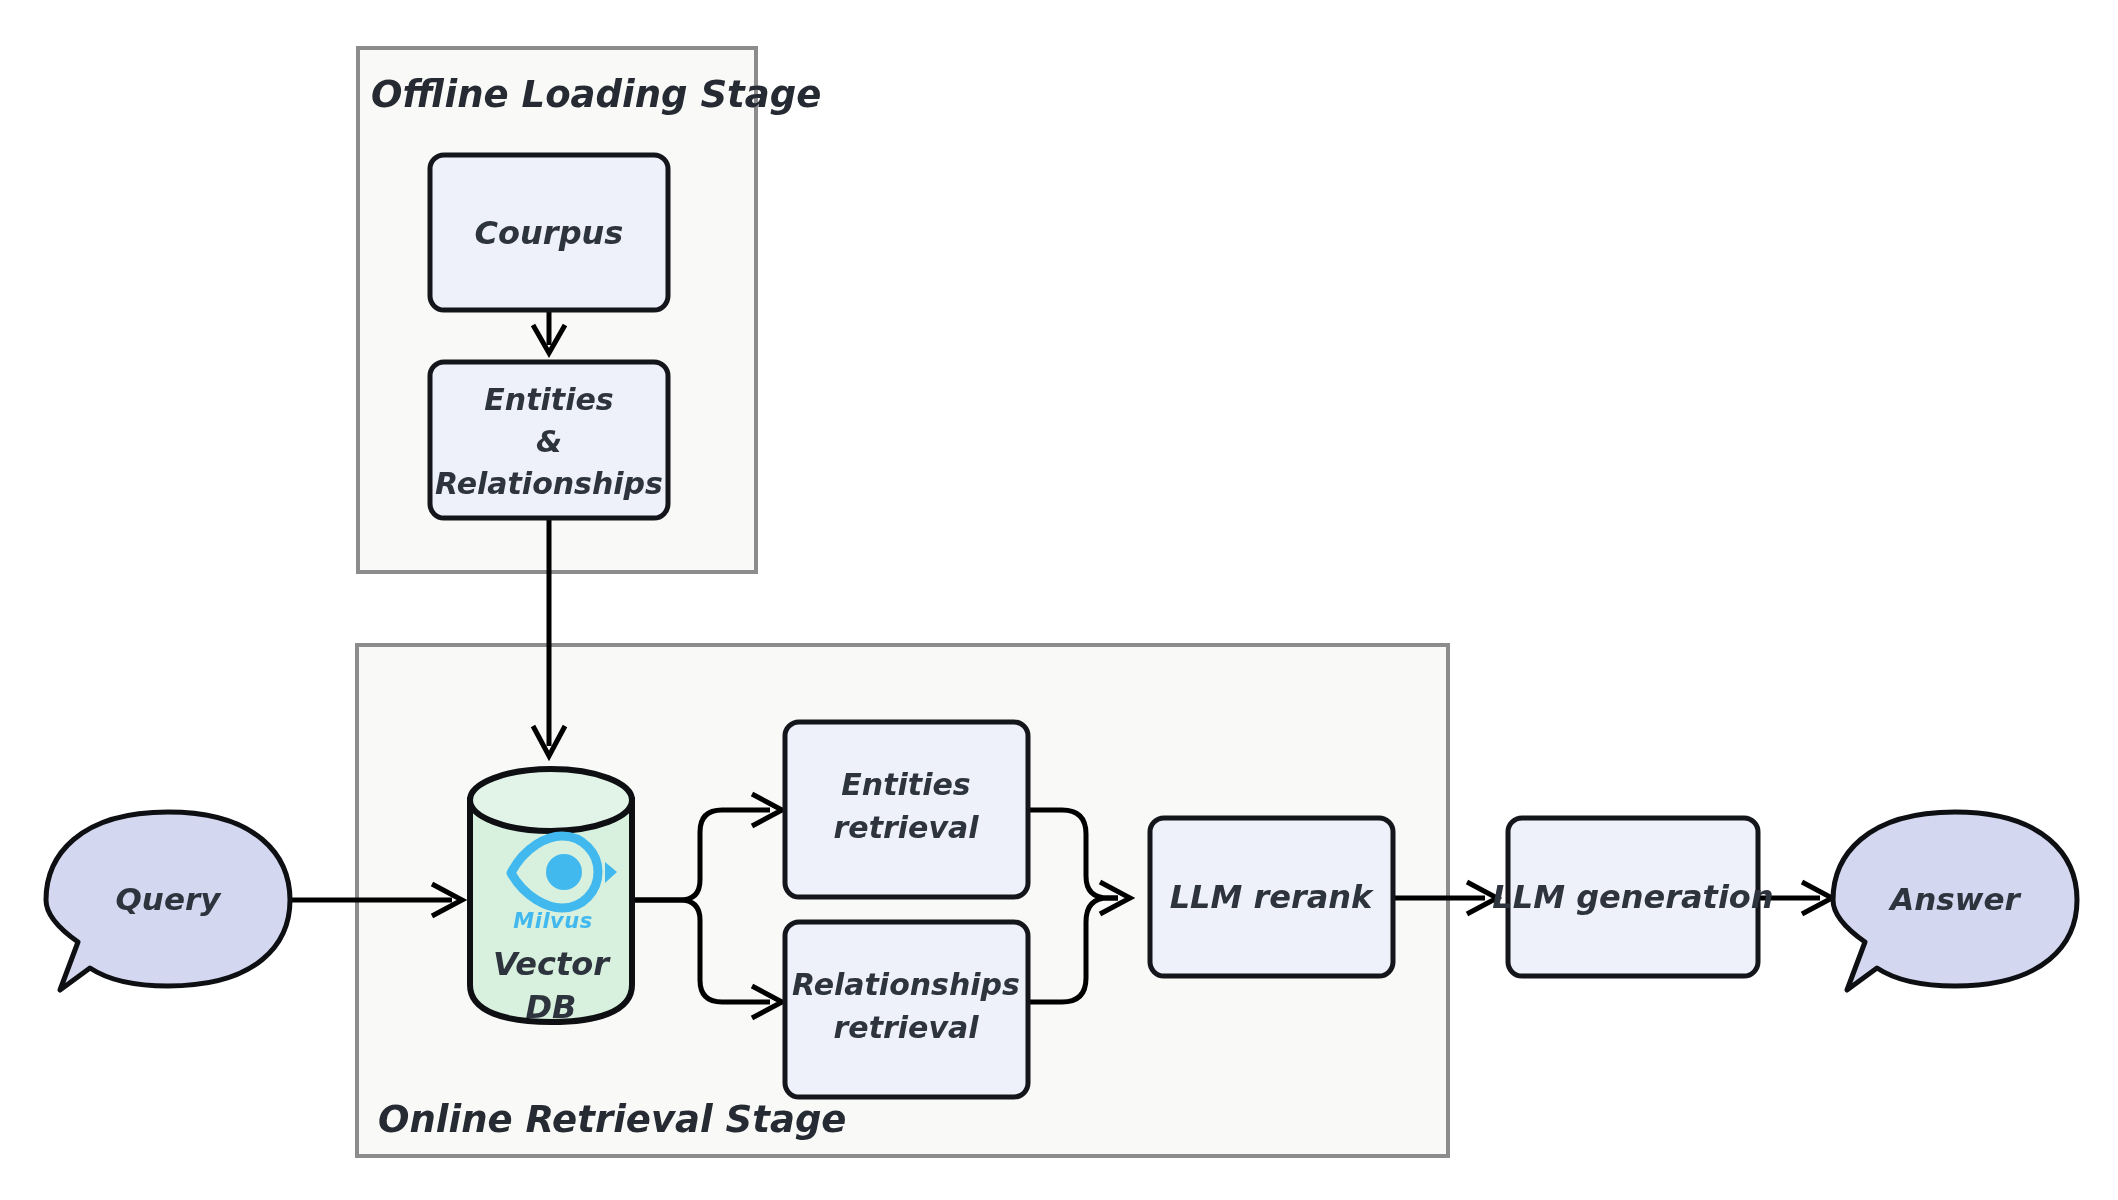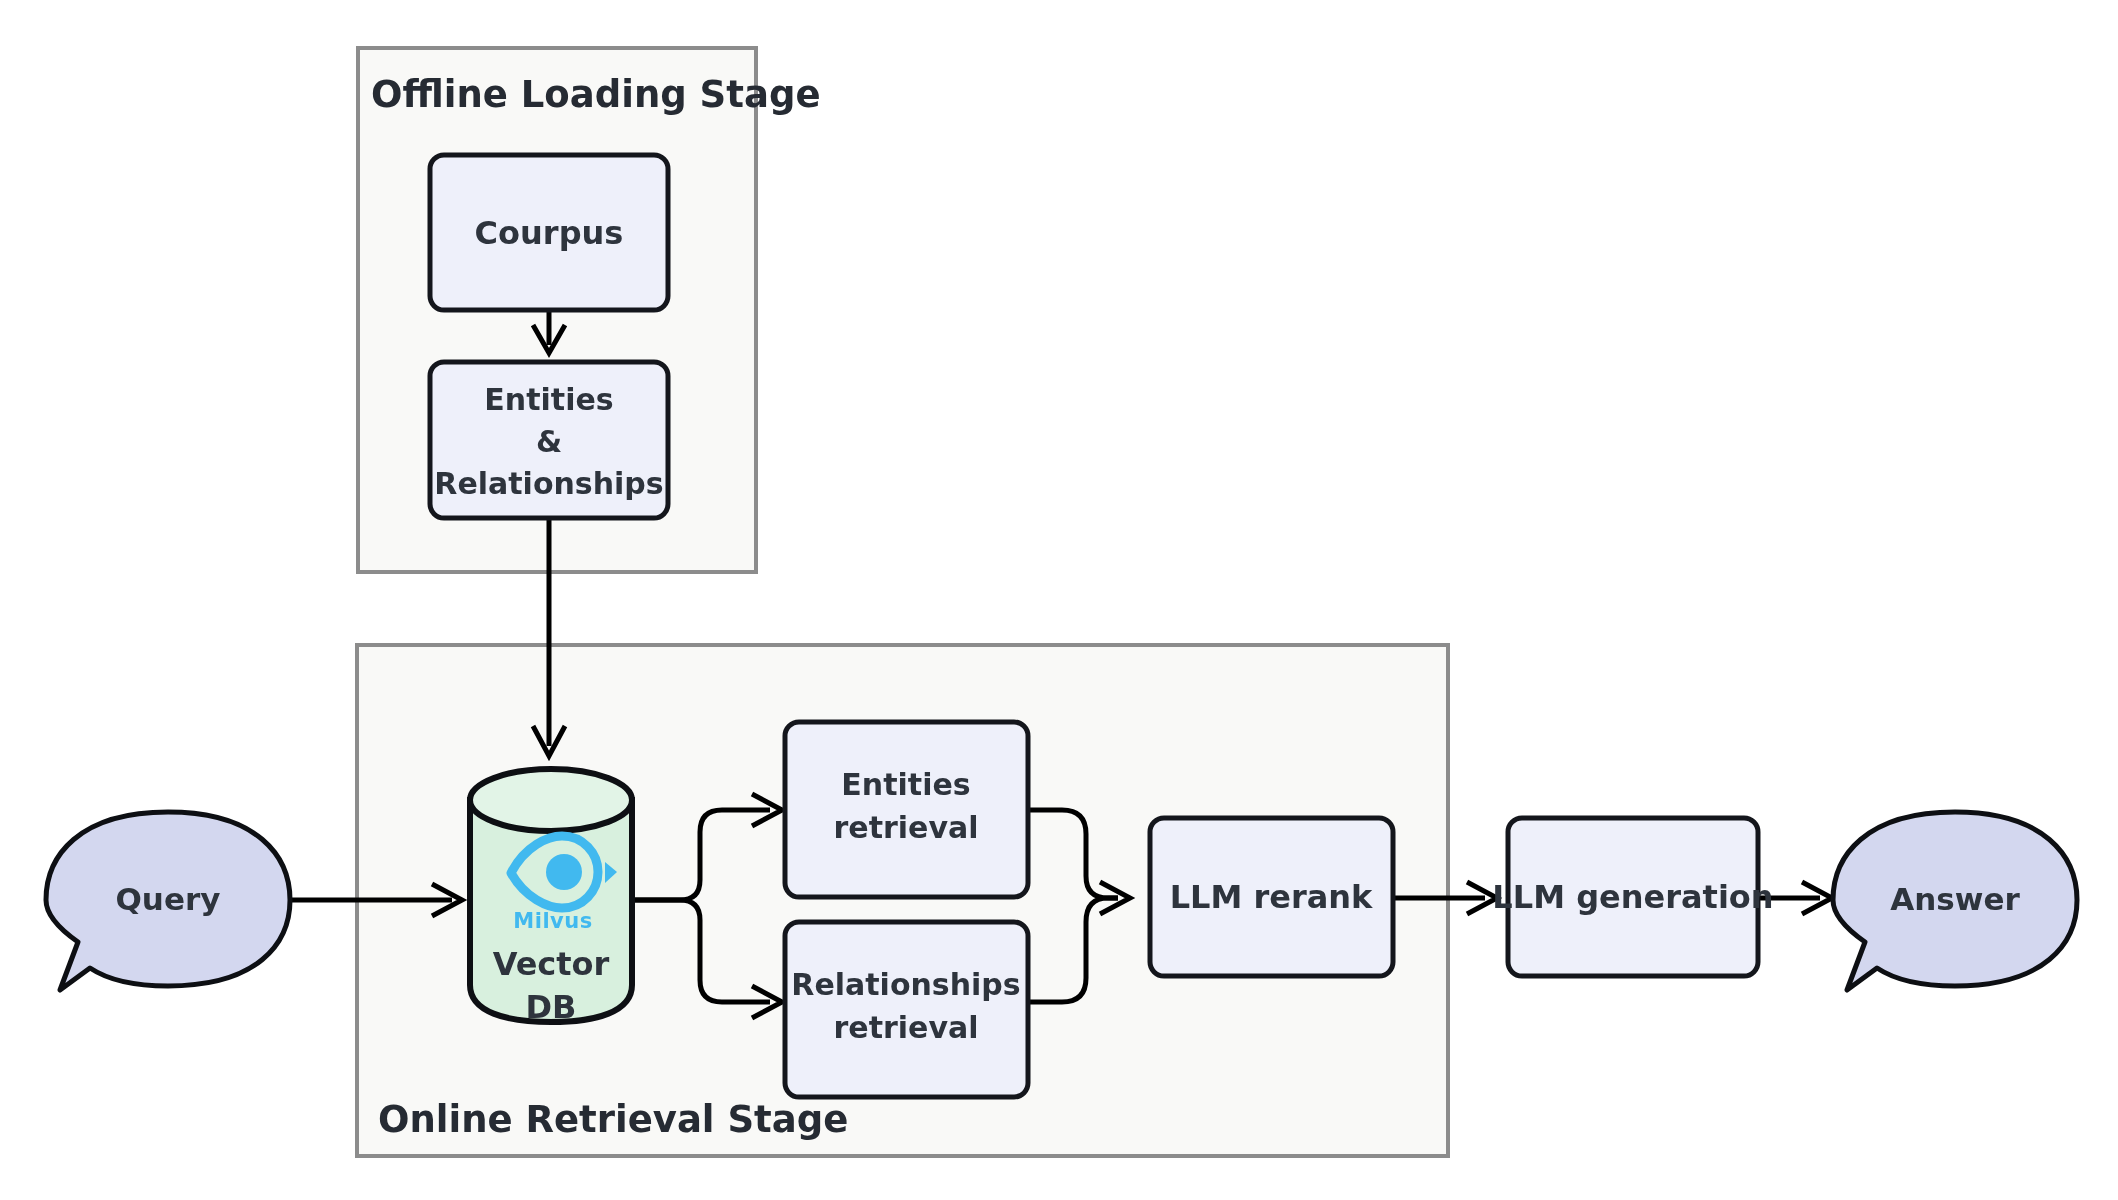--- a/index.html
+++ b/index.html
@@ -14,20 +14,21 @@
     position: relative;
     overflow: hidden;
     font-family: "DejaVu Sans", "Liberation Sans", sans-serif;
     background: #ffffff;
   }
   #stage {
     position: absolute;
     left: 0; top: 0;
     width: 1866px;
     height: 1200px;
+    font-style: italic;
   }
   svg#diagram {
     position: absolute;
     left: 0; top: 0;
     width: 2118px;
     height: 1200px;
   }
   
   .cluster-rect {
     fill: #f9f9f7;

